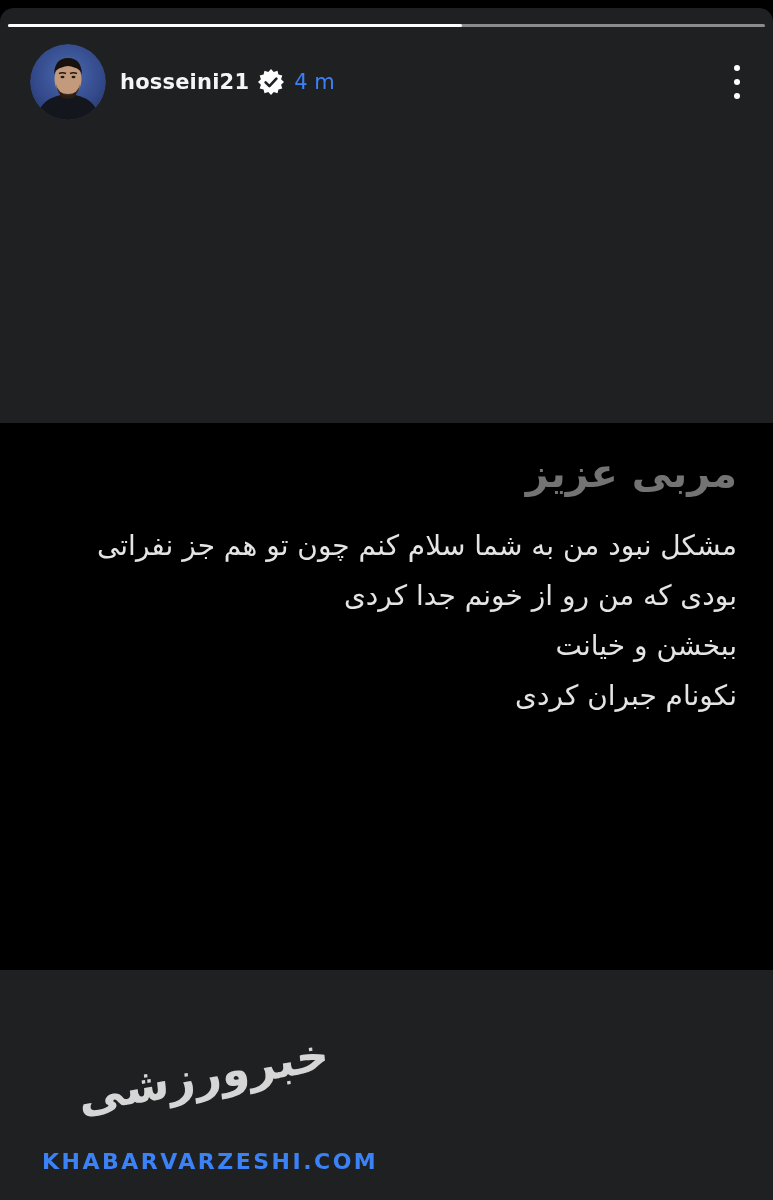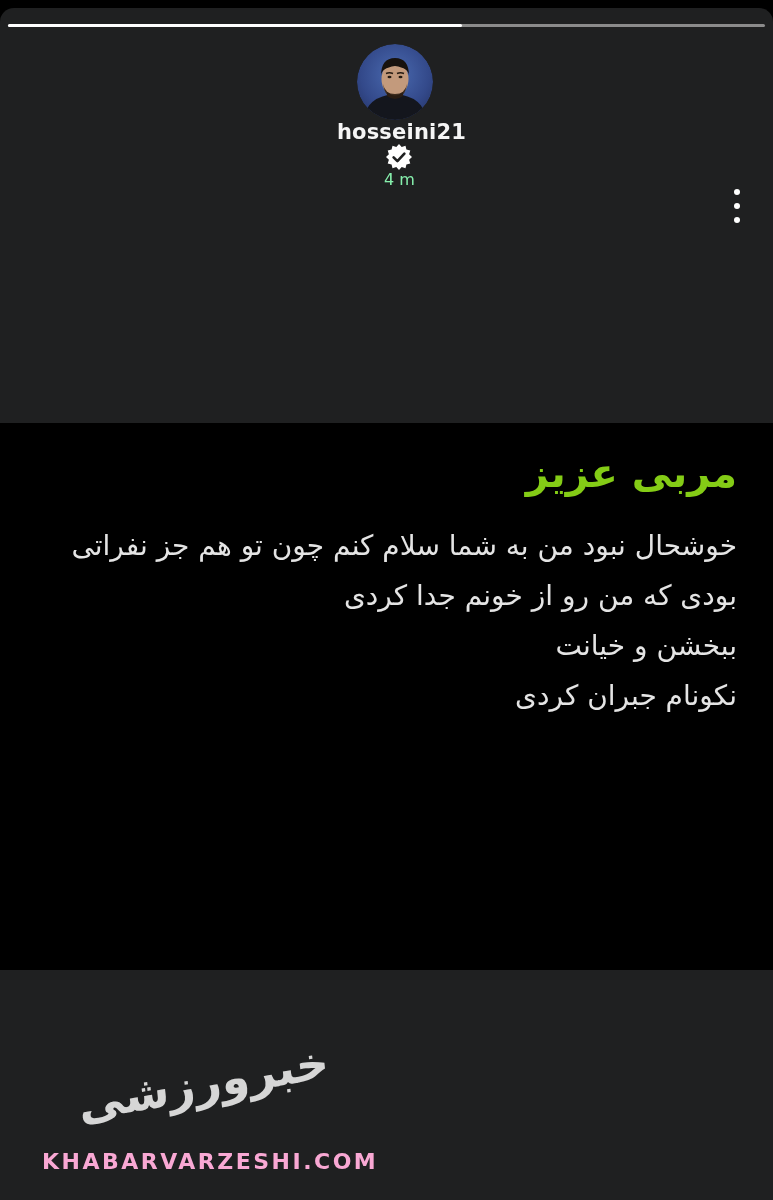--- a/index.html
+++ b/index.html
@@ -20,68 +20,68 @@
     background: #8b8b8b; border-radius: 2px;
   }
   .progress-fill {
     position: absolute; top: 0; left: 0; bottom: 0; width: 60%;
     background: #ffffff; border-radius: 2px;
   }
 
   
   .header {
     position: absolute; top: 36px; left: 30px; right: 14px; height: 76px;
-    display: flex; align-items: center; flex-direction: column;
+    display: flex; align-items: center;
   }
   .avatar {
     width: 76px; height: 76px; border-radius: 50%; overflow: hidden;
     flex: 0 0 auto; cursor: pointer;
   }
   .avatar svg { display: block; width: 100%; height: 100%; }
   .username {
     margin-left: 14px; color: #f5f5f5; font-size: 21px; font-weight: bold;
     letter-spacing: 0.2px; cursor: pointer;
   }
   .badge { margin-left: 9px; width: 26px; height: 26px; flex: 0 0 auto; }
   .badge svg { display: block; width: 100%; height: 100%; }
-  .timestamp { margin-left: 10px; color: #86efac; font-size: 16px; }
+  .timestamp { margin-left: 10px; color: #3b82f6; font-size: 21px; }
   .menu-btn {
     margin-left: auto; width: 44px; height: 60px;
     display: flex; flex-direction: column; align-items: center; justify-content: center;
     gap: 8px; cursor: pointer;
   }
   .menu-btn .dot { width: 6px; height: 6px; border-radius: 50%; background: #fff; }
 
   
   .text-box {
     position: absolute; top: 415px; left: 0; right: 0; height: 547px;
     background: #000000;
     direction: rtl; text-align: right;
     padding: 20px 36px 0 30px;
     color: #e8e8e8;
   }
   .text-box h1 {
-    font-size: 40px; font-weight: bold; color: #84cc16;
+    font-size: 40px; font-weight: bold; color: #737373;
     line-height: 60px; margin-bottom: 18px;
   }
   .line { font-size: 28px; line-height: 50px; color: #e4e4e4; }
   .caret {
     display: inline-block; width: 3px; height: 34px; background: #d89b2e;
     vertical-align: -7px; margin: 0 3px;
   }
 
   
   .watermark { position: absolute; left: 42px; bottom: 26px; }
   .wm-logo {
     color: #d6d6d6; font-size: 46px; font-weight: bold;
     transform: rotate(-10deg) skewX(-4deg); transform-origin: left bottom;
     direction: rtl; display: inline-block; margin: 0 0 10px 0; padding-left: 40px;
   }
   .wm-site {
-    color: #f9a8d4; font-size: 22px; font-weight: bold; letter-spacing: 2.5px;
+    color: #3b82f6; font-size: 22px; font-weight: bold; letter-spacing: 2.5px; margin-top: 8px;
   }
 </style>
 </head>
 <body>
 
 <div class="story-card">
 
   <div class="progress-track">
     <div class="progress-fill" style="width: 60%;"></div>
   </div>
@@ -123,21 +123,21 @@
     <span class="timestamp">4 m</span>
     <div class="menu-btn">
       <span class="dot"></span>
       <span class="dot"></span>
       <span class="dot"></span>
     </div>
   </div>
 
   <div class="text-box">
     <h1>مربی عزیز</h1>
-    <div class="line">خوشحال نبود من به شما سلام کنم چون تو هم جز نفراتی</div>
+    <div class="line">مشکل نبود من به شما سلام کنم چون تو هم جز نفراتی</div>
     <div class="line">بودی که من رو از خونم جدا کردی</div>
     <div class="line">ببخشن و خیانت</div>
     <div class="line">نکونام جبران کردی</div>
   </div>
 
   <div class="watermark">
     <div class="wm-logo">خبرورزشی</div>
     <div class="wm-site">KHABARVARZESHI.COM</div>
   </div>
 

